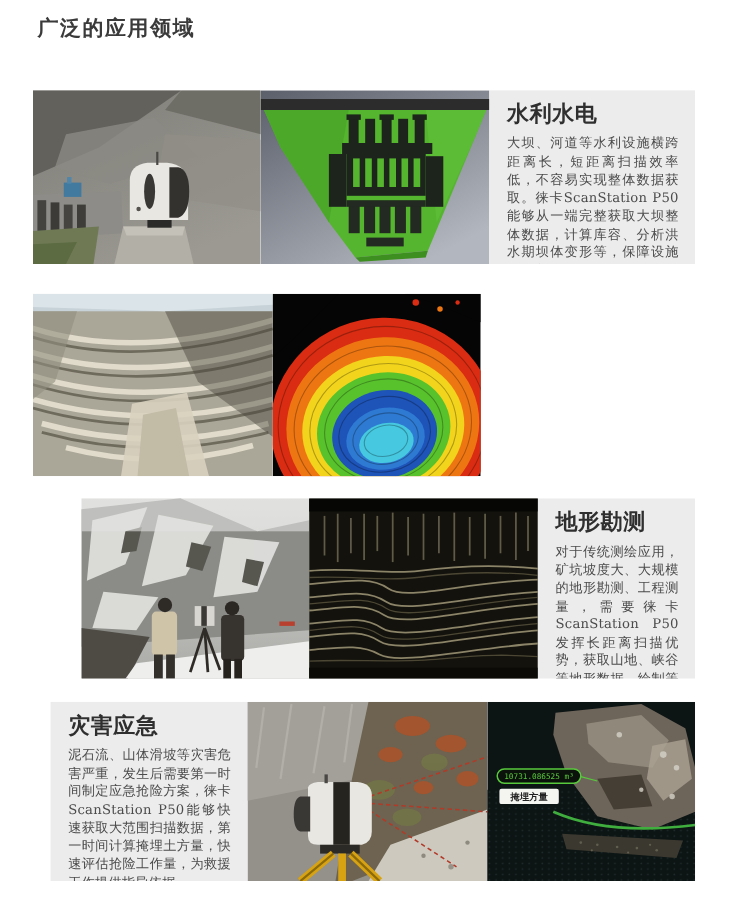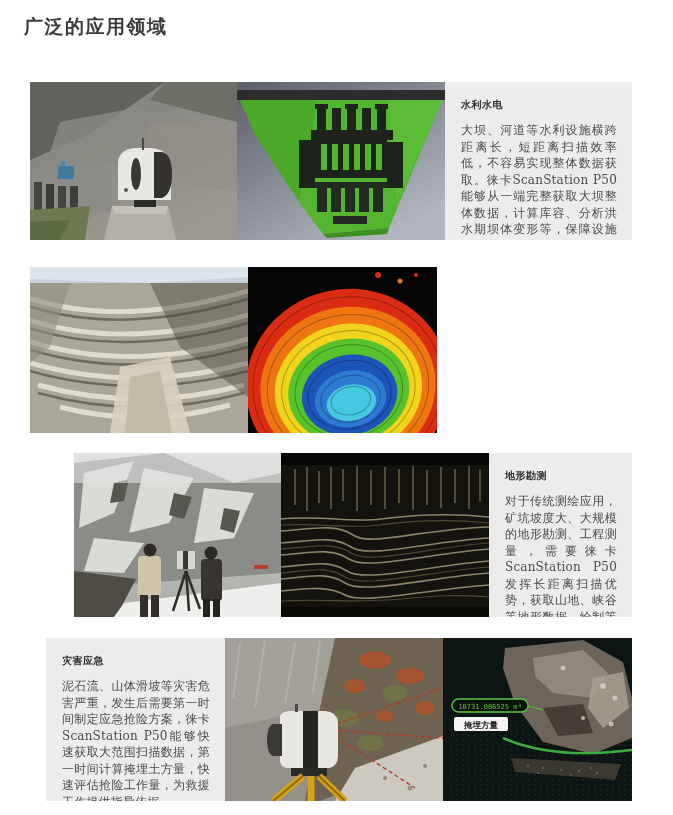--- a/index.html
+++ b/index.html
@@ -2,21 +2,21 @@
 <html><head>
 <meta charset="utf-8">
 <style>
   * { box-sizing: border-box; margin: 0; padding: 0; }
   html,body { width: 673px; height: 815px; background: #ffffff; overflow: hidden; }
   body { font-family: "Liberation Sans", sans-serif; }
 
   .page { width: 673px; height: 815px; background: #fff; }
 
   .page-title {
-    margin: 0; padding: 14px 0 0 24px;
+    margin: 0; padding: 14px 0 0 34px;
     font-size: 19px; line-height: 26px; font-weight: 700;
     color: #3a3a3a; letter-spacing: 1.5px;
     font-family: "Liberation Sans", sans-serif;
   }
 
   .rows { margin-left: 30px; width: 602px; }
   .row { display: flex; overflow: hidden; }
   .row-1 { margin-top: 42px; height: 158px; }
   .row-2 { margin-top: 27px; height: 166px; }
   .row-3 { margin-top: 20px; height: 164px; padding-left: 44px; }
@@ -27,21 +27,21 @@
 
   .cell-a { width: 207px; }  .cell-b { width: 208px; }
   .cell-c { width: 187px; }  .cell-d { width: 195px; }
   .cell-e { width: 218px; }  .cell-f { width: 189px; }
 
   .textblock {
     background: #edecec; height: 100%;
     padding: 12px 15px 10px 16px; overflow: hidden;
   }
   .textblock h2 {
-    font-size: 10px; line-height: 21px; font-weight: 700;
+    font-size: 20px; line-height: 21px; font-weight: 700;
     color: #2f2f2f; margin-bottom: 7px; letter-spacing: 0.5px;
     font-family: "Liberation Sans", sans-serif;
   }
   .textblock p {
     font-size: 12px; line-height: 16.5px; color: #4b4b4b;
     text-align: justify; letter-spacing: 0.2px;
     font-family: "DejaVu Serif", "Liberation Serif", serif;
   }
 </style>
 </head>

